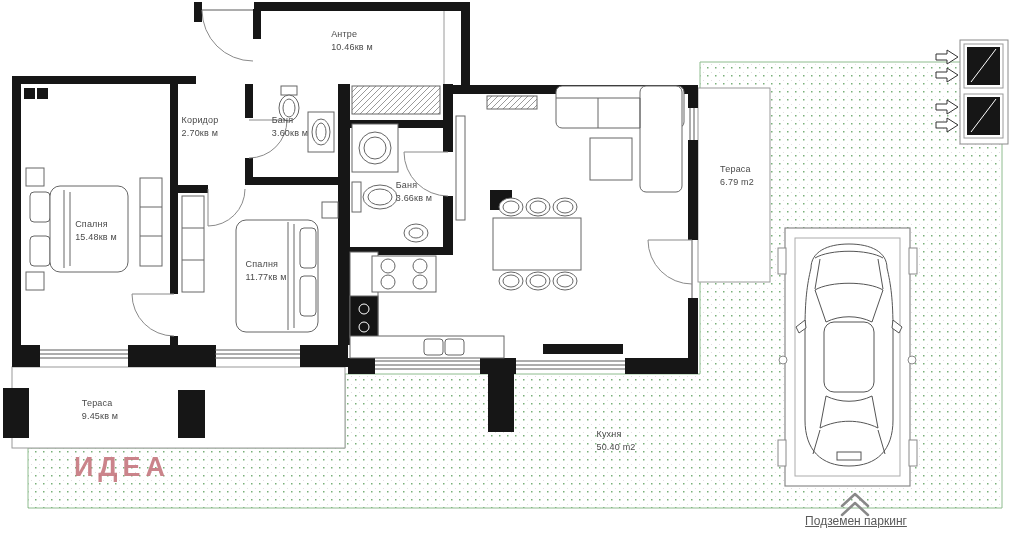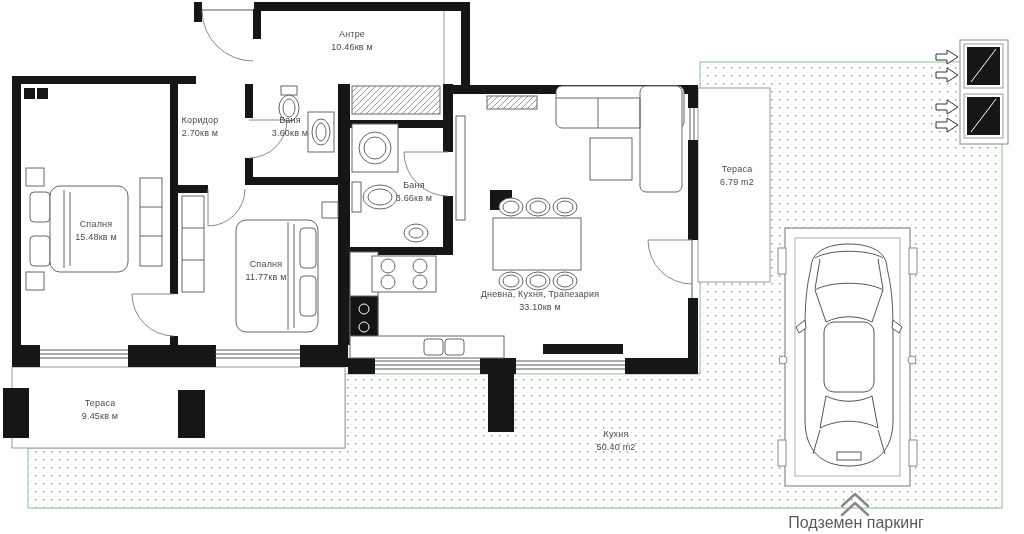--- a/index.html
+++ b/index.html
@@ -1,25 +1,25 @@
 <!DOCTYPE html>
 <html><head>
 <meta charset="utf-8">
 <style>
   html,body{margin:0;padding:0;background:#fff;}
   .stage{position:relative;width:1024px;height:534px;background:#fff;overflow:hidden;
          font-family:"Liberation Sans",sans-serif;}
   .stage svg{position:absolute;left:0;top:0;width:1024px;height:534px;}
-  .label{position:absolute;transform:translateX(-50%);text-align:center;color:#4a4a4a;
+  .label{position:absolute;transform:translateX(-50%);color:#4a4a4a;
          font-size:9px;line-height:13px;white-space:nowrap;letter-spacing:.2px;}
   .label .nm{display:block}
   .label .ar{display:block}
   .logo{position:absolute;transform:translateX(-50%);font-size:27px;font-weight:700;
         letter-spacing:5px;color:#c4747c;opacity:.88;}
-  .parking-label{position:absolute;transform:translateX(-50%);font-size:16px;color:#5a5a5a;}
+  .parking-label{position:absolute;transform:translateX(-50%);font-size:12px;color:#5a5a5a;text-decoration:underline;}
 </style>
 </head>
 <body>
 
 <div class="stage">
 
 <svg viewBox="0 0 1024 534">
   <defs>
     <pattern id="dots" width="8" height="8" patternUnits="userSpaceOnUse">
       <rect width="8" height="8" fill="#ffffff"></rect>
@@ -247,32 +247,29 @@
     <span class="ar">3.60кв м</span>
   </div>
   <div class="label" style="left:414px;top:179px">
     <span class="nm">Баня</span>
     <span class="ar">3.66кв м</span>
   </div>
   <div class="label" style="left:266px;top:258px">
     <span class="nm">Спалня</span>
     <span class="ar">11.77кв м</span>
   </div>
-  <div class="label" style="left:540px;top:288px">
-    <span class="nm">Дневна, Кухня, Трапезария</span>
-    <span class="ar">33.10кв м</span>
-  </div>
   <div class="label" style="left:737px;top:163px">
     <span class="nm">Тераса</span>
     <span class="ar">6.79 m2</span>
   </div>
   <div class="label" style="left:100px;top:397px">
     <span class="nm">Тераса</span>
     <span class="ar">9.45кв м</span>
   </div>
   <div class="label" style="left:616px;top:428px">
     <span class="nm">Кухня</span>
     <span class="ar">50.40 m2</span>
   </div>
 
   <div class="parking-label" style="left:856px;top:514px">Подземен паркинг</div>
 
+  <div class="logo" style="left:122px;top:452px">ИДЕА</div>
 </div>
 
 </body></html>

